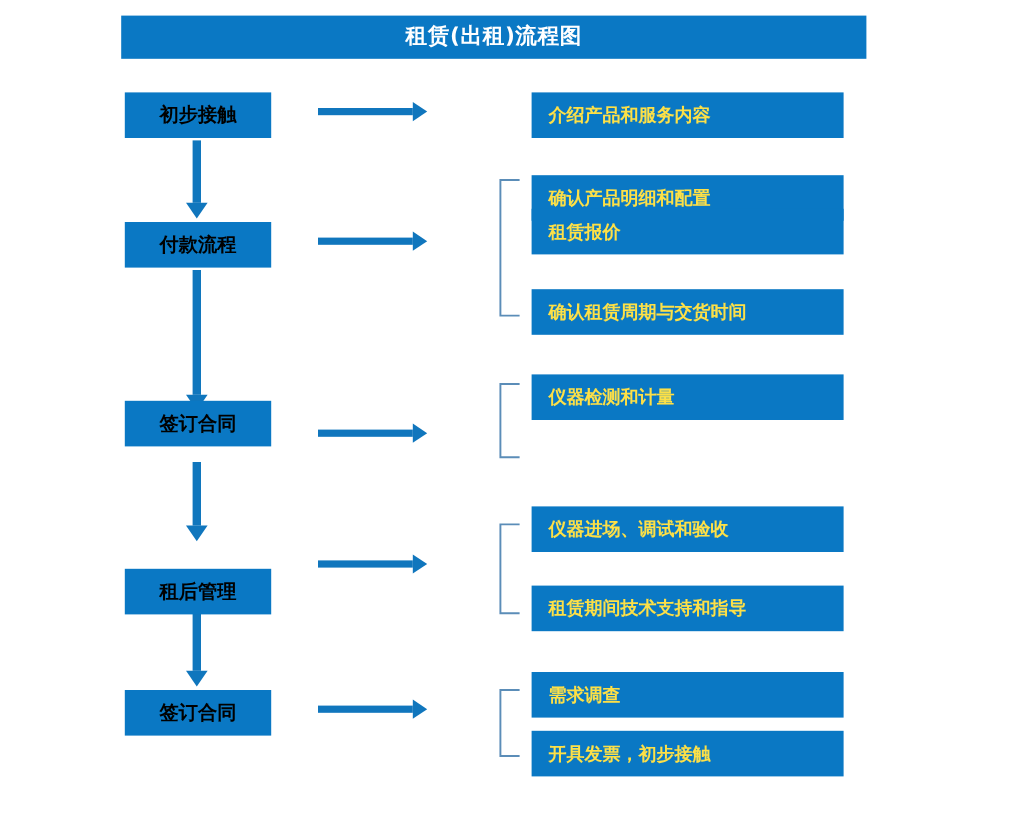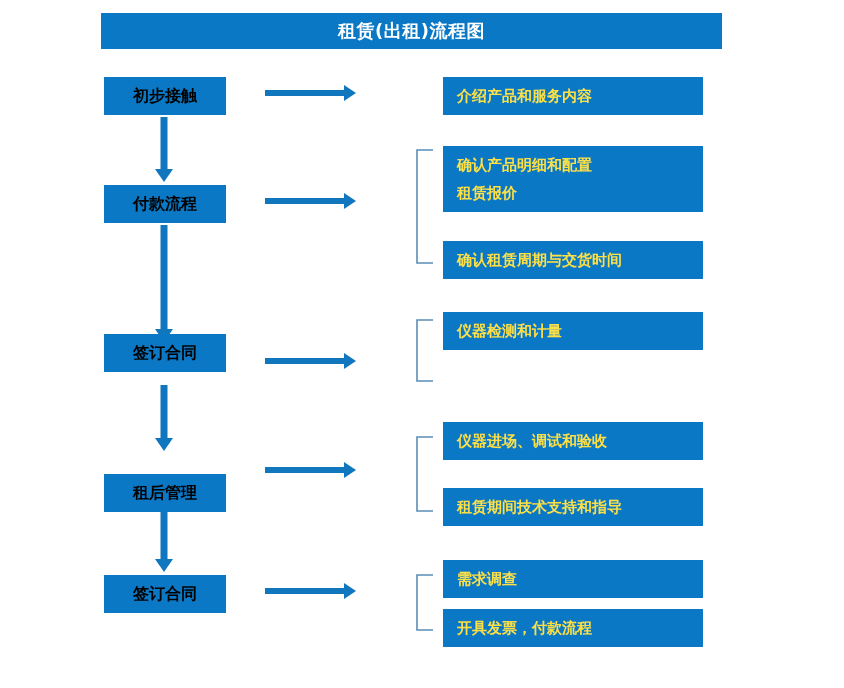--- a/index.html
+++ b/index.html
@@ -182,16 +182,16 @@
   <div class="detail-box" style="top:422px">
     <span class="box-text">仪器进场、调试和验收</span>
   </div>
   <div class="detail-box" style="top:488px">
     <span class="box-text">租赁期间技术支持和指导</span>
   </div>
   <div class="detail-box" style="top:560px">
     <span class="box-text">需求调查</span>
   </div>
   <div class="detail-box" style="top:609px">
-    <span class="box-text">开具发票，付款流程</span>
+    <span class="box-text">开具发票，初步接触</span>
   </div>
 
 </div>
 
 </body></html>

